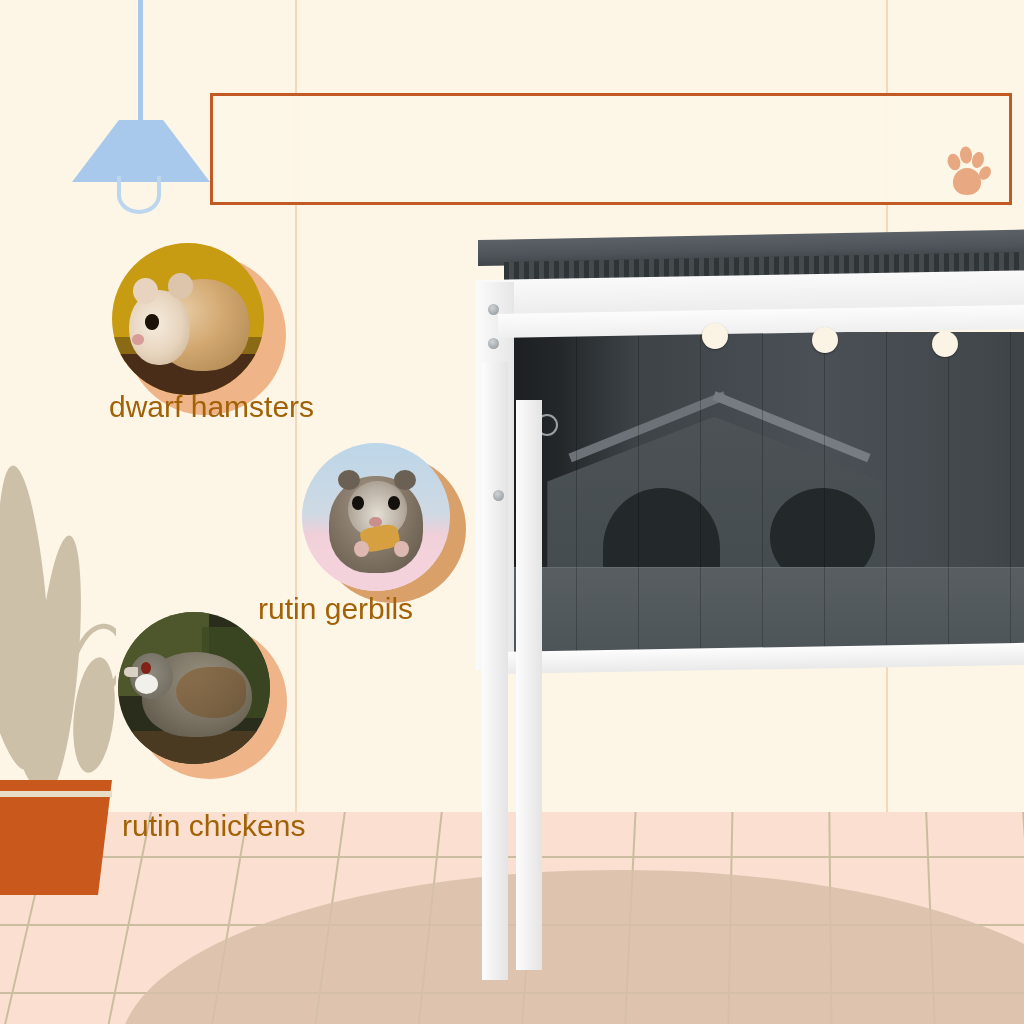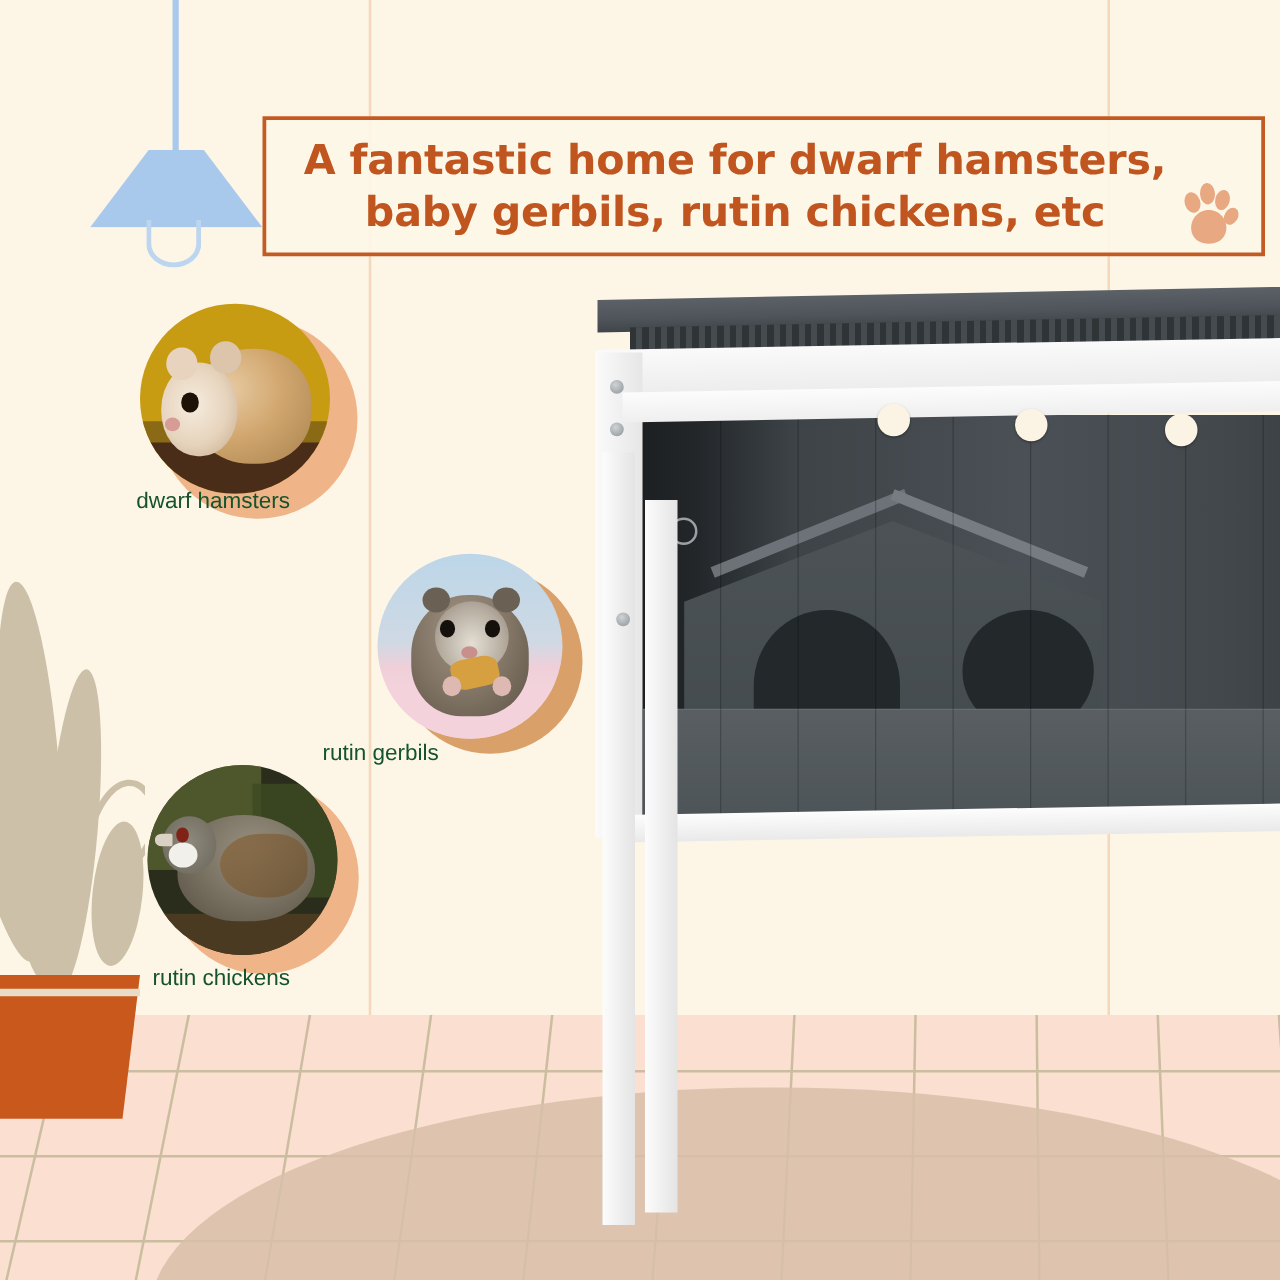--- a/index.html
+++ b/index.html
@@ -63,21 +63,21 @@
 
   
   .thumb-group { position:absolute; }
   .thumb-ring {
     position:absolute; border-radius:50%; background:#f0b489;
   }
   .thumb-photo {
     position:absolute; border-radius:50%; overflow:hidden;
   }
   .thumb-caption {
-    position:absolute; color:#14532d; font-size:18px; font-weight:300;
+    position:absolute; color:#a16207; font-size:30px; font-weight:300;
     font-family:"Liberation Sans", sans-serif; white-space:nowrap;
   }
 
   
   .ph-hamster { background:#c79b12; }
   .ph-hamster .hs-floor { position:absolute; left:0; bottom:0; width:100%; height:27%; background:#4a2d18; }
   .ph-hamster .hs-dark  { position:absolute; left:0; bottom:22%; width:100%; height:16%; background:#8a6a14; }
   .ph-hamster .hs-body {
     position:absolute; left:26%; top:24%; width:64%; height:60%;
     background:radial-gradient(ellipse at 30% 35%, #e8cba4 0%, #d2a870 45%, #a9824d 100%);
@@ -283,22 +283,20 @@
       <ellipse cx="58" cy="200" rx="24" ry="160" transform="rotate(-4 58 200)"></ellipse>
       <ellipse cx="92" cy="240" rx="20" ry="130" transform="rotate(5 92 240)"></ellipse>
     </g>
     <path d="M95 330 C95 210 135 185 152 210 C168 236 148 258 140 268" stroke="#cdc0a8" stroke-width="5" fill="none"></path>
     <ellipse cx="128" cy="290" rx="20" ry="58" fill="#cdc0a8" transform="rotate(6 128 290)"></ellipse>
     <path d="M-6 355 L146 355 L132 470 L6 470 Z" fill="#c8581c"></path>
     <rect x="-6" y="366" width="152" height="6" fill="#e8dcc6"></rect>
   </svg>
 
   <div class="headline-box">
-    <div class="headline-text">A fantastic home for dwarf hamsters,
-baby gerbils, rutin chickens, etc</div>
     <svg class="paw" viewBox="0 0 48 52">
       <ellipse cx="11" cy="16" rx="6.2" ry="8.4" fill="#e8a882" transform="rotate(-18 11 16)"></ellipse>
       <ellipse cx="23" cy="9" rx="6.0" ry="8.6" fill="#e8a882" transform="rotate(-5 23 9)"></ellipse>
       <ellipse cx="35" cy="14" rx="5.8" ry="8.2" fill="#e8a882" transform="rotate(14 35 14)"></ellipse>
       <ellipse cx="42" cy="27" rx="5.4" ry="7.2" fill="#e8a882" transform="rotate(30 42 27)"></ellipse>
       <path d="M24 22 C33 22 39 30 38 38 C37 46 30 49 24 49 C18 49 11 46 10 38 C9 30 15 22 24 22 Z" fill="#e8a882"></path>
     </svg>
   </div>
 
   <div class="thumb-group">
@@ -340,21 +338,21 @@
       <div class="qs-bg1"></div>
         <div class="qs-bg2"></div>
         <div class="qs-ground"></div>
       <div class="qs-body"></div>
       <div class="qs-wing"></div>
       <div class="qs-head"></div>
       <div class="qs-cheek"></div>
       <div class="qs-eye"></div>
       <div class="qs-beak"></div>
     </div>
-    <div class="thumb-caption" style="left:122px;top:772px;text-align:center;">rutin chickens</div>
+    <div class="thumb-caption" style="left:122px;top:809px;text-align:center;">rutin chickens</div>
   </div>
 
   <div class="cage">
     <div class="roof-top"></div>
     <div class="roof-mesh"></div>
     <div class="frame-top"></div>
 
     <div class="post-left"></div>
     <div class="screw" style="left:28px;top:72px;"></div>
     <div class="screw" style="left:28px;top:106px;"></div>

